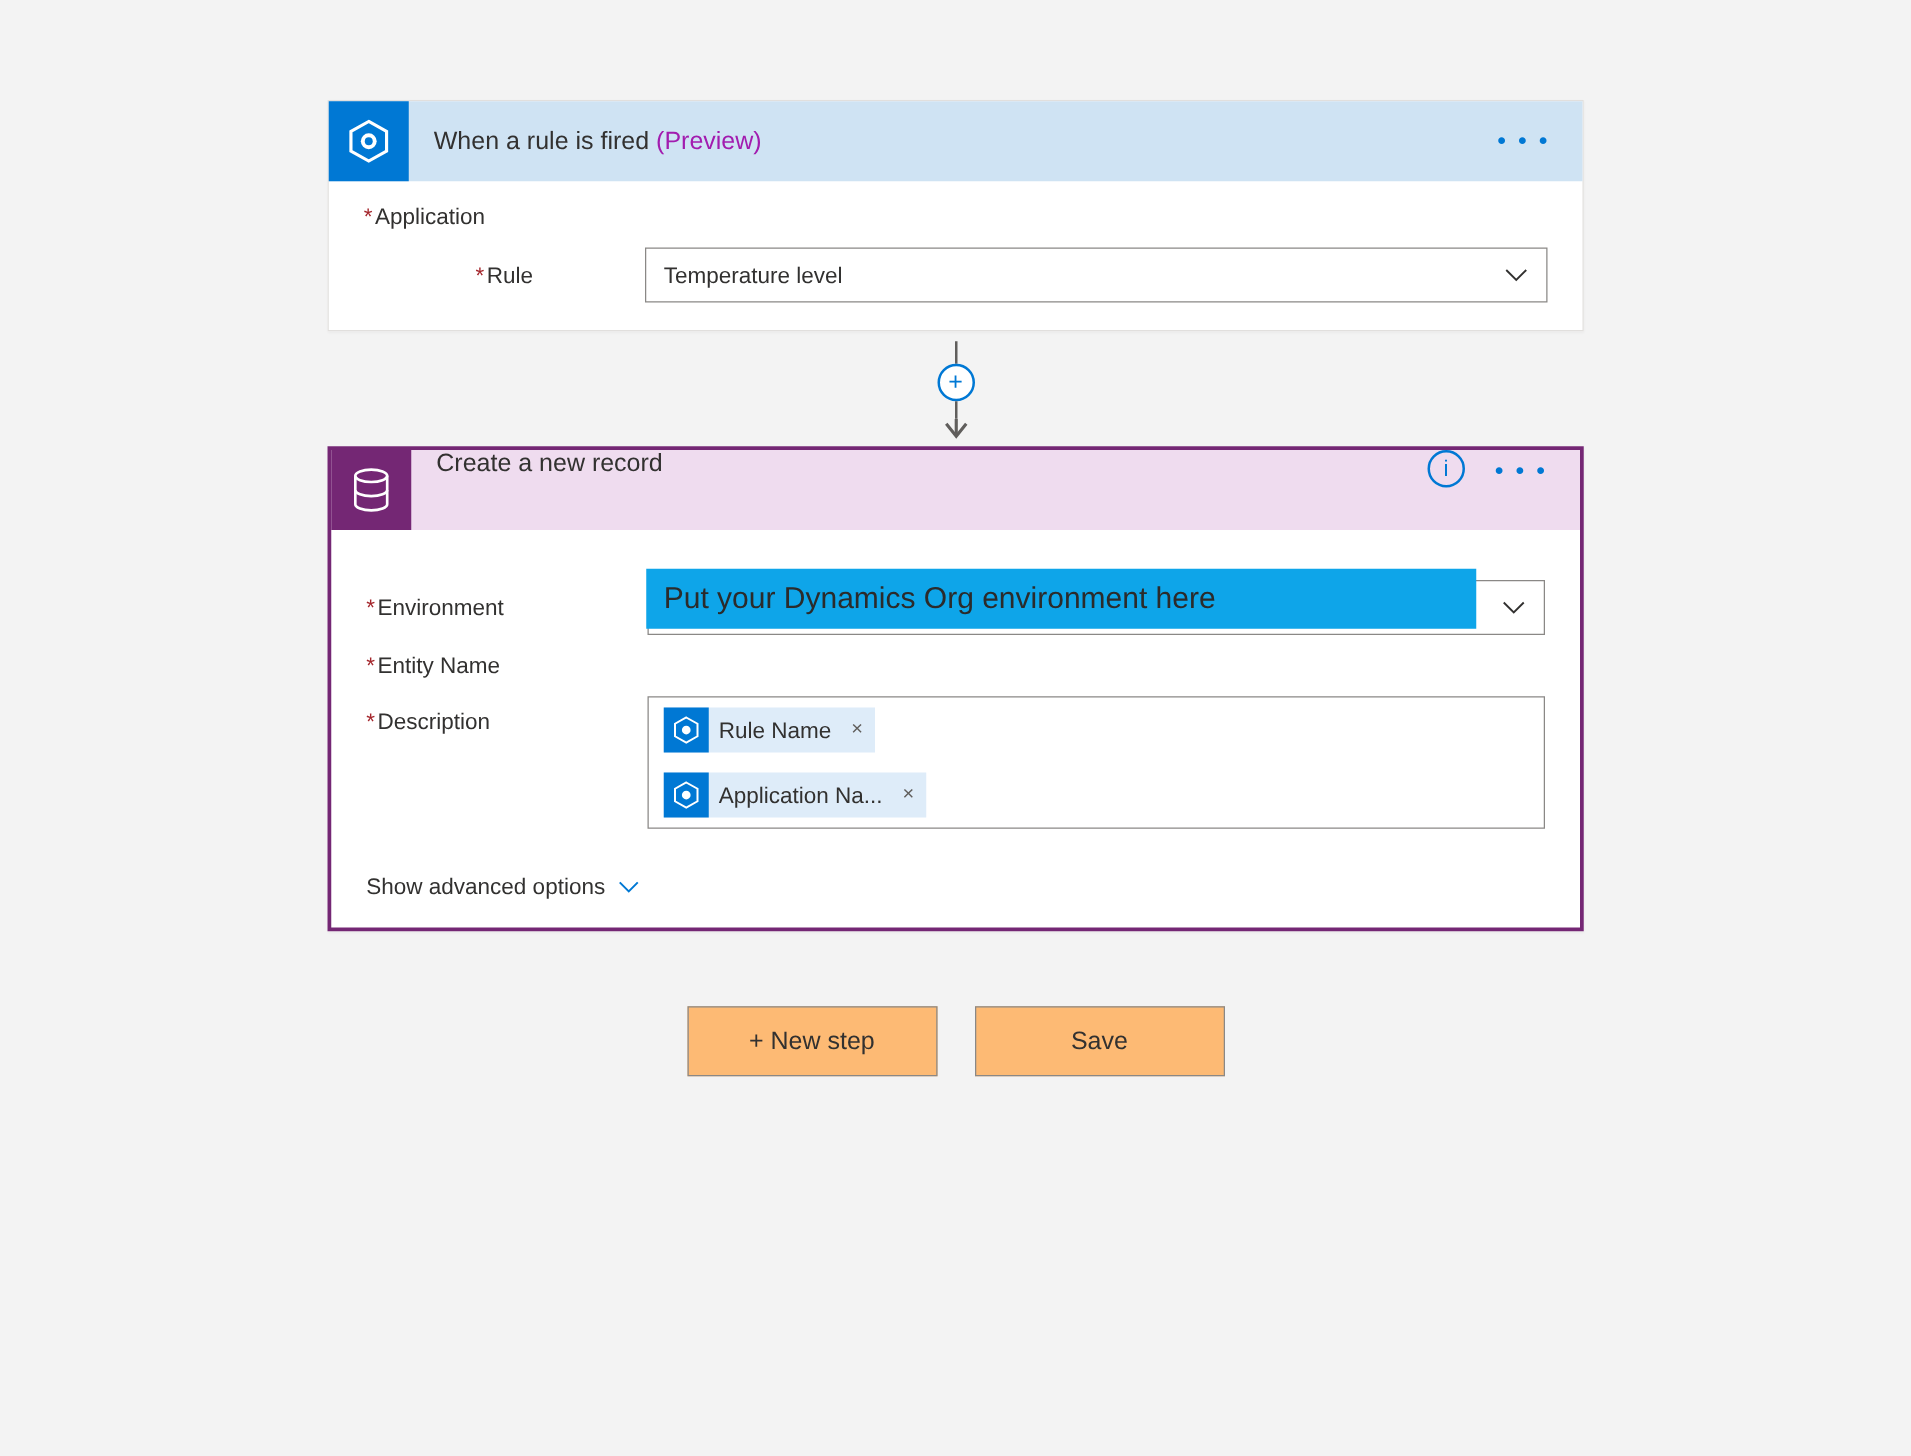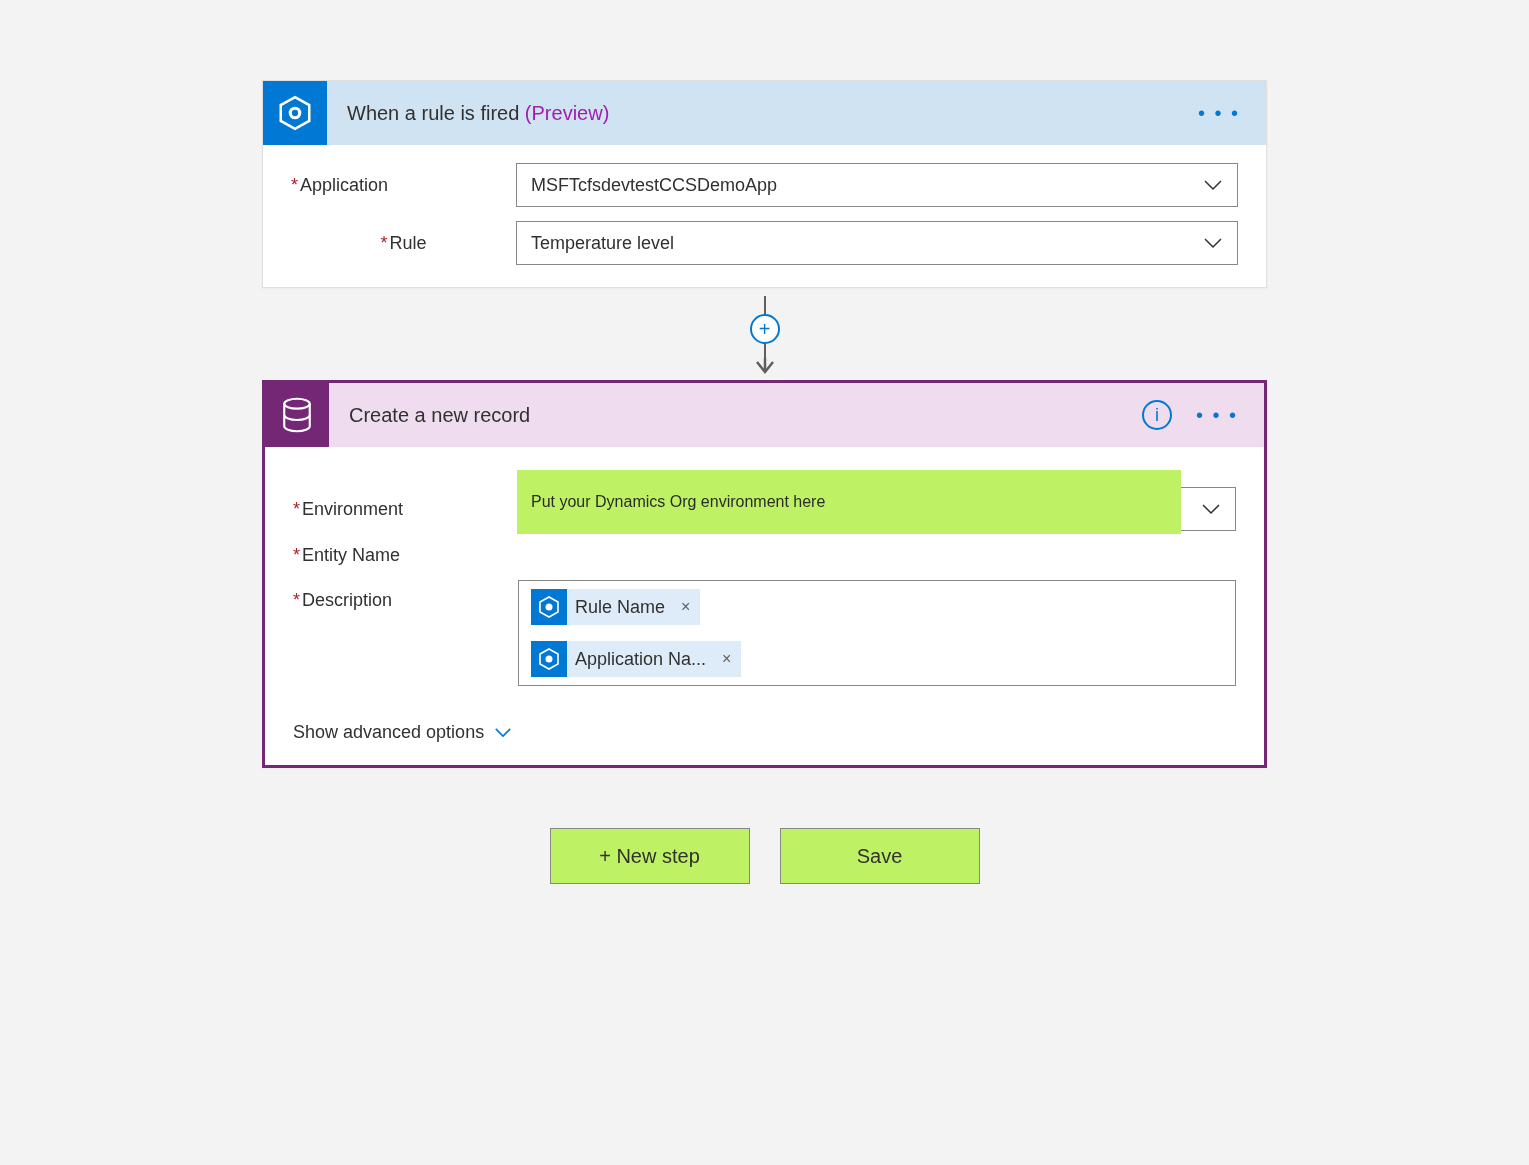--- a/index.html
+++ b/index.html
@@ -80,21 +80,21 @@
     font-size: 20px; font-weight: 400;
     background: #fff;
     cursor: pointer;
     line-height: 1;
   }
   .arrow-down svg { display: block; }
   
   .action-card { border: 3px solid #742774; }
   .action-header {
     display: flex;
-    align-items: center;
+    align-items: flex-start;
     background: #efdcef;
     height: 64px;
     padding-right: 20px;
   }
   .action-icon {
     width: 64px; height: 64px;
     background: #742774;
     display: flex; align-items: center; justify-content: center;
     flex-shrink: 0;
   }
@@ -106,29 +106,29 @@
     display: flex; align-items: center; justify-content: center;
     color: #0078d4;
     font-size: 18px;
     font-style: normal;
     cursor: pointer;
   }
   .action-body { padding: 4px 28px 22px; margin-top: 36px; }
   .env-row .form-field { border: 1px solid #8a8886; padding: 0; }
   .env-placeholder {
     flex: 1;
-    background: #bef264;
+    background: #0ea5e9;
     color: #2b2b2b;
-    height: 64px;
+    height: 48px;
     display: flex; align-items: center;
     padding: 0 14px;
     margin-right: 6px;
     margin-top: -14px;
     margin-left: -2px;
-    font-size: 16px;
+    font-size: 24px;
   }
   .env-chev { padding: 0 14px; }
   .desc-row .form-field {
     height: auto;
     min-height: 100px;
     align-items: flex-start;
     padding: 8px 12px;
     flex-wrap: wrap;
     justify-content: flex-start;
     gap: 8px 2px;
@@ -162,21 +162,21 @@
   .adv-toggle .chev-blue { color: #0078d4; }
   
   .footer {
     display: flex;
     justify-content: center;
     gap: 30px;
     margin-top: 60px;
   }
   .btn {
     border: 1px solid #8a8886;
-    background: #bef264;
+    background: #fdba74;
     height: 56px;
     min-width: 200px;
     font-size: 20px;
     color: #323130;
     cursor: pointer;
     font-family: inherit;
   }
 </style>
 </head>
 <body>
@@ -195,28 +195,20 @@
       <div class="header-title">
         <span>When a rule is fired</span>
         <span class="preview">(Preview)</span>
       </div>
       <div class="ellipsis">• • •</div>
     </div>
     <div class="card-body">
       <div class="form-row">
         <div class="form-label">
           <span class="req">*</span><span>Application</span>
-        </div>
-        <div class="form-field">
-          <span>MSFTcfsdevtestCCSDemoApp</span>
-          <span class="chevron">
-            <svg width="20" height="12" viewBox="0 0 20 12">
-                <polyline points="2,2 10,10 18,2" fill="none" stroke="#323130" stroke-width="1.5"></polyline>
-              </svg>
-          </span>
         </div>
       </div>
       <div class="form-row">
         <div class="form-label">
           <span class="req">*</span><span>Rule</span>
         </div>
         <div class="form-field">
           <span>Temperature level</span>
           <span class="chevron">
             <svg width="20" height="12" viewBox="0 0 20 12">

